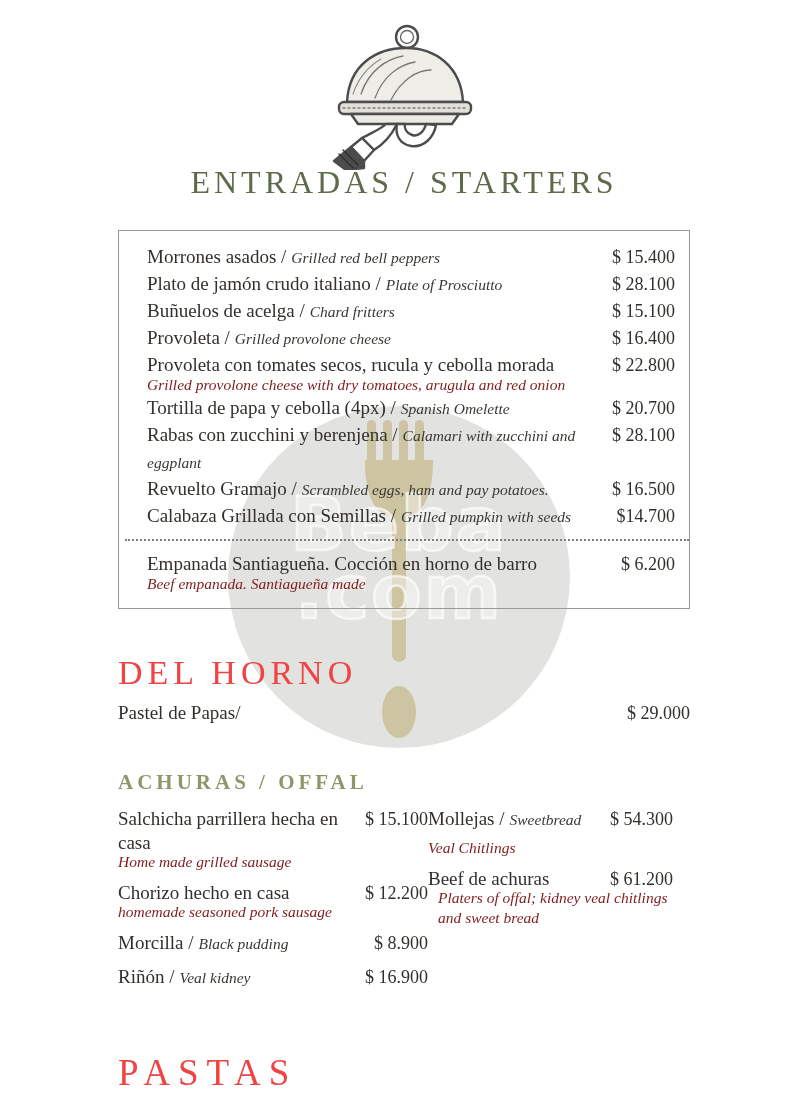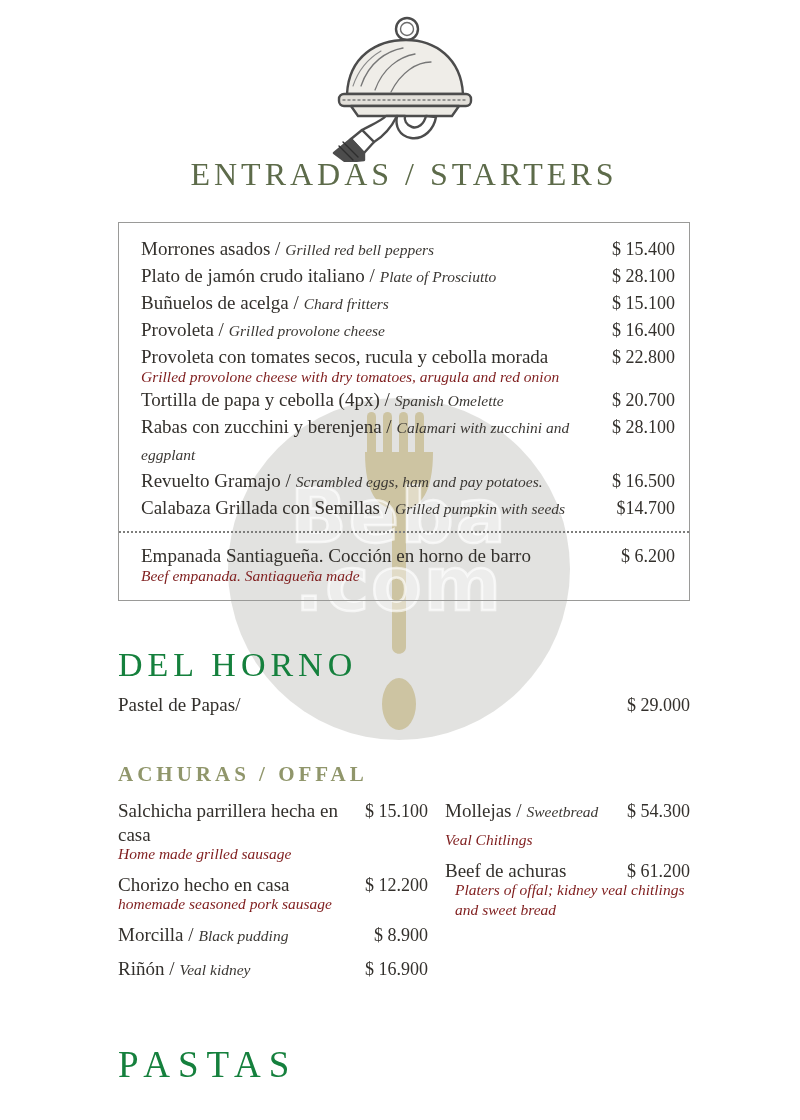--- a/index.html
+++ b/index.html
@@ -25,71 +25,71 @@
     position:absolute; top:84px; left:0; width:100%;
     text-align:center;
     font-family:"DejaVu Sans",sans-serif;
     font-weight:bold;
     font-size:74px; line-height:68px; letter-spacing:2px;
     color:rgba(255,255,255,0.40);
     -webkit-text-stroke:2.5px rgba(255,255,255,0.65);
   }
 
   
-  .content { position:relative; z-index:1; width:572px; margin:4px auto 0 118px; }
+  .content { position:relative; z-index:1; width:572px; margin:12px auto 0 118px; }
 
   .hero { text-align:center; padding-top:10px; height:150px; }
 
   h1.main-heading {
     text-align:center;
     font-size:32px; letter-spacing:4px;
     font-weight:normal;
     color:#5d6b4a;
     margin-top:2px;
   }
 
   
   .box {
     margin-top:29px;
     border:1px solid #9a9a98;
     background:transparent;
-    padding:13px 14px 14px 22px;
+    padding:13px 14px 14px 28px;
   }
   .item { margin:0; }
   .line { display:flex; align-items:baseline; line-height:26px; }
   .nm { flex:1; font-size:19px; }
   .desc { font-style:italic; font-size:15.5px; margin-left:5px; color:#3b3834; }
   .desc:empty { display:none; }
   .price { width:86px; text-align:right; font-size:18px; white-space:nowrap; }
   .sub { font-style:italic; font-size:15.5px; line-height:20px; color:#7f1d1d; margin-top:-3px; }
   .sub:empty { display:none; }
 
   .dotted { border-top:2px dotted #7d7d7b; margin:9px -14px 10px -22px; }
 
   
   h2.green-heading {
     font-weight:normal;
-    color:#15803d;
+    color:#ef4444;
     font-size:34px; letter-spacing:5px;
     margin-top:45px;
   }
   h2.pastas-heading { font-size:37px; letter-spacing:8px; margin-top:52px; }
   h3.sub-heading {
     font-weight:bold;
     color:#90966b;
     font-size:21px; letter-spacing:4px;
     margin-top:46px;
   }
 
   .wide-row { display:flex; align-items:center; margin-top:10px; }
   .wide-row .nm { font-size:19px; }
   .wide-row .price { width:110px; }
 
   
-  .cols { display:grid; grid-template-columns:310px 245px; column-gap:17px; margin-top:12px; }
+  .cols { display:grid; grid-template-columns:310px 245px; margin-top:12px; }
   .col .item { margin-bottom:9px; }
   .col .line { line-height:24px; }
   .col .price { width:72px; font-size:18px; }
   .sub-indent { padding-left:10px; }
 </style>
 </head>
 <body>
 
 <div class="page">
 

